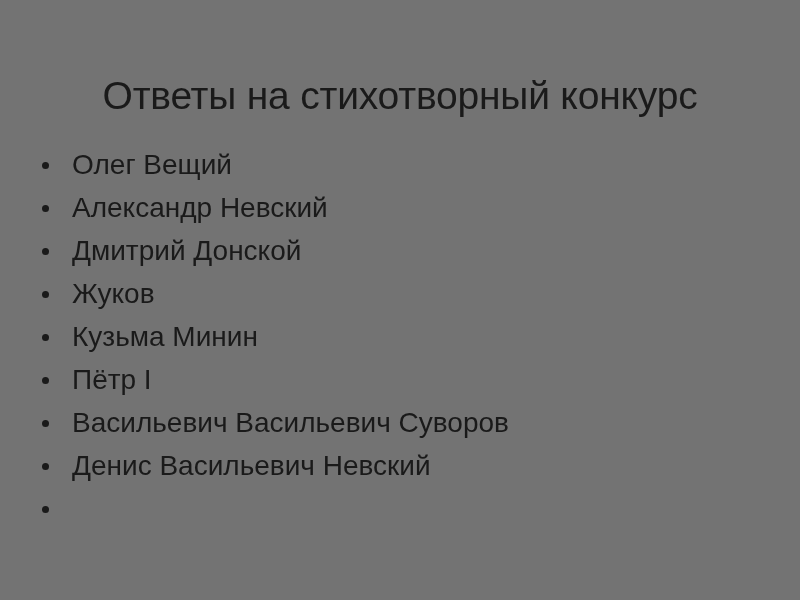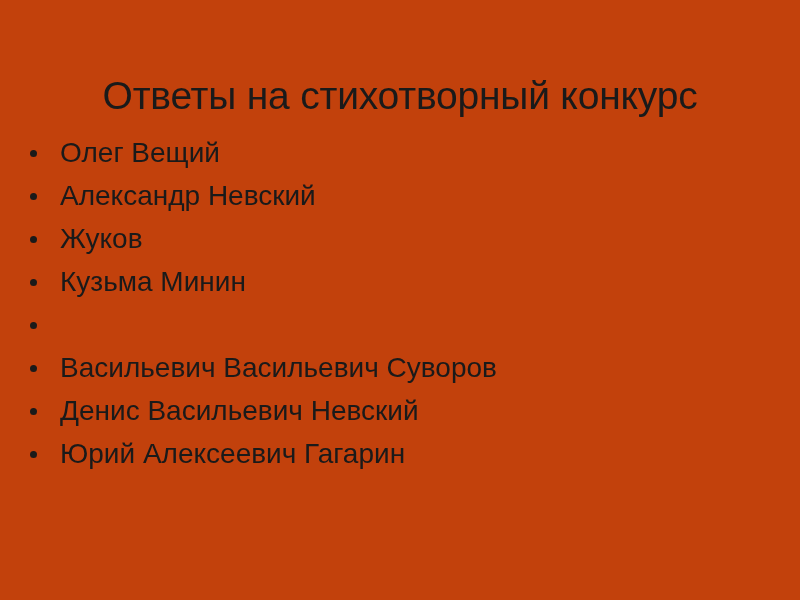--- a/index.html
+++ b/index.html
@@ -15,21 +15,21 @@
     font-family: "Liberation Sans", "DejaVu Sans", sans-serif;
     color: #1a1a1a;
     -webkit-font-smoothing: antialiased;
   }
 
   .slide {
     position: relative;
     box-sizing: border-box;
     width: 800px;
     height: 600px;
-    background: #c2410c;
+    background: #737373;
   }
 
   
   .slide-title {
     position: absolute;
     left: 0;
     top: 46px;
     width: 800px;
     text-align: center;
     font-size: 39px;
@@ -43,21 +43,21 @@
   
   .slide-body {
     position: absolute;
     left: 0;
     top: 131px;
     width: 800px;
   }
 
   .bullet-list {
     list-style: none;
-    margin: 0;
+    margin: 12px;
     padding: 0;
   }
 
   .bullet-item {
     position: relative;
     box-sizing: border-box;
     height: 43px;
     padding-left: 60px;
     font-size: 28px;
     font-weight: 400;
@@ -94,47 +94,51 @@
       <li class="bullet-item">
         <span class="bullet-marker"></span>
         <span class="bullet-text">Олег Вещий</span>
       </li>
 
       <li class="bullet-item">
         <span class="bullet-marker"></span>
         <span class="bullet-text">Александр Невский</span>
       </li>
 
+      <li class="bullet-item">
+        <span class="bullet-marker"></span>
+        <span class="bullet-text">Дмитрий Донской</span>
+      </li>
 
       <li class="bullet-item">
         <span class="bullet-marker"></span>
         <span class="bullet-text">Жуков</span>
       </li>
 
       <li class="bullet-item">
         <span class="bullet-marker"></span>
         <span class="bullet-text">Кузьма Минин</span>
       </li>
 
       <li class="bullet-item">
         <span class="bullet-marker"></span>
+        <span class="bullet-text">Пётр I</span>
       </li>
 
       <li class="bullet-item">
         <span class="bullet-marker"></span>
         <span class="bullet-text">Васильевич Васильевич Суворов</span>
       </li>
 
       <li class="bullet-item">
         <span class="bullet-marker"></span>
         <span class="bullet-text">Денис Васильевич Невский</span>
       </li>
 
 
       <li class="bullet-item">
         <span class="bullet-marker"></span>
-        <span class="bullet-text">Юрий Алексеевич Гагарин</span>
       </li>
 
     </ul>
   </div>
 
 </div>
 
 </body></html>

